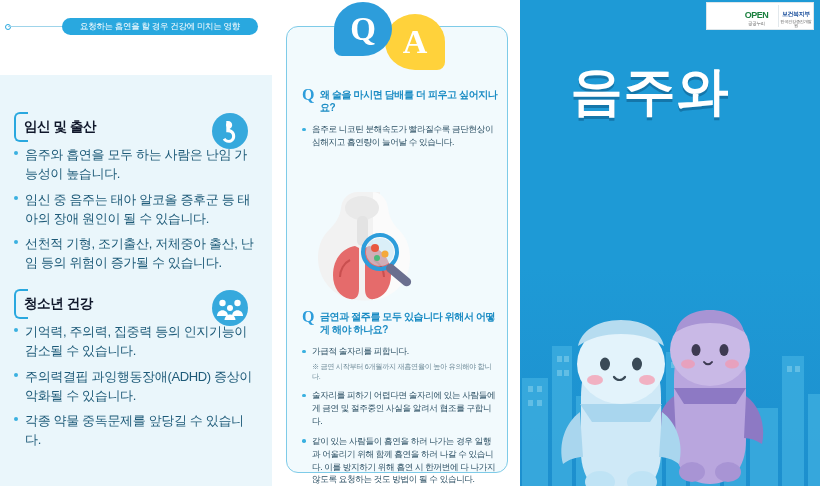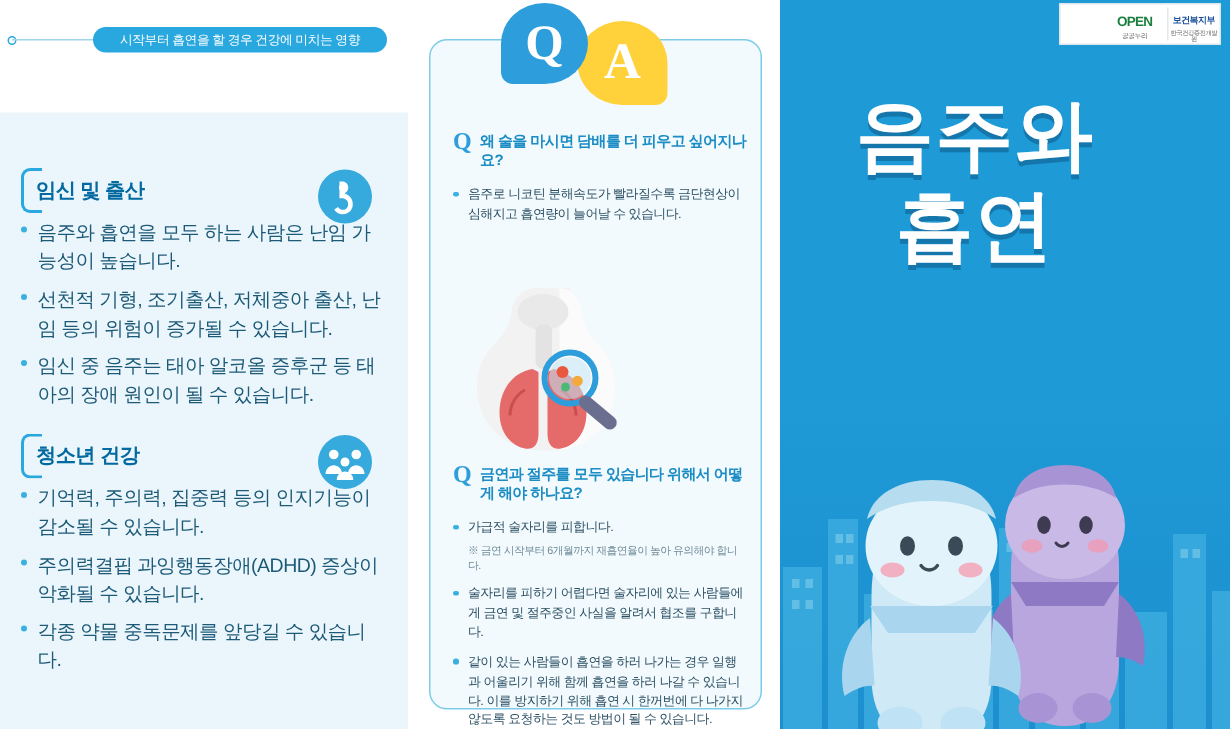--- a/index.html
+++ b/index.html
@@ -68,21 +68,21 @@
   }
   .section-title-wrap {
     position: relative;
     height: 34px;
   }
   .section-title {
     position: absolute;
     left: 10px; top: 6px;
     font-size: 13.5px;
     font-weight: bold;
-    color: #0369a1;
+    color: #0f172a;
     letter-spacing: -0.4px;
   }
   .section-bracket {
     position: absolute;
     left: 0; top: 0;
     width: 14px; height: 30px;
     border-left: 2px solid #29a8df;
     border-top: 2px solid #29a8df;
     border-bottom: 2px solid #29a8df;
     border-radius: 6px 0 0 6px;
@@ -277,37 +277,37 @@
 <body>
 
 <div id="page">
 
   <div class="left-panel">
     <div class="left-white-top"></div>
 
     <div class="left-header-dot"></div>
     <div class="left-header-line"></div>
     <div class="left-header-bar">
-      <span>시작부터 흡연을 할 경우 건강에 미치는 영향</span>
+      <span>요청하는 흡연을 할 경우 건강에 미치는 영향</span>
     </div>
 
     <div class="section" style="top:112px;">
       <div class="section-title-wrap">
         <div class="section-bracket"></div>
         <div class="section-title">임신 및 출산</div>
         <svg class="sec-icon" viewBox="0 0 44 38">
           <circle cx="22" cy="19" r="18" fill="#36a9dd"></circle>
           <path d="M20 9c2.6 0 4.2 1.8 4.2 4 0 2-1.3 3.3-2.6 4 3.2.8 5.6 3.4 5.6 7.2 0 4-3 6.6-6.6 6.6-2.6 0-4.8-1.2-5.8-3.2l2.6-1.6c.7 1.2 1.8 1.9 3.2 1.9 2 0 3.5-1.4 3.5-3.7 0-2.4-1.7-4-4.3-4h-1.5V9z" fill="#ffffff"></path>
           <circle cx="20.2" cy="13" r="2.2" fill="#ffffff"></circle>
         </svg>
       </div>
       <ul class="bullet-list">
         <li>음주와 흡연을 모두 하는 사람은 난임 가능성이 높습니다.</li>
+        <li>임신 중 음주는 태아 알코올 증후군 등 태아의 장애 원인이 될 수 있습니다.</li>
         <li>선천적 기형, 조기출산, 저체중아 출산, 난임 등의 위험이 증가될 수 있습니다.</li>
-        <li>임신 중 음주는 태아 알코올 증후군 등 태아의 장애 원인이 될 수 있습니다.</li>
       </ul>
     </div>
 
     <div class="section" style="top:289px;">
       <div class="section-title-wrap">
         <div class="section-bracket"></div>
         <div class="section-title">청소년 건강</div>
         <svg class="sec-icon" viewBox="0 0 44 38">
           <circle cx="22" cy="19" r="18" fill="#36a9dd"></circle>
           <circle cx="14.5" cy="14" r="3.2" fill="#ffffff"></circle>
@@ -425,21 +425,20 @@
         <span class="lg2">공공누리</span>
       </div>
       <div class="logo-right">
         <span class="lg3">보건복지부</span>
         <span class="lg4">한국건강증진개발원</span>
       </div>
     </div>
 
     <div class="right-title">
       <span class="line1">음주와</span>
-      <span class="line2">흡연</span>
     </div>
 
     <svg class="mascots" viewBox="0 0 262 210">
 
       <g>
         <path d="M148 60c-10 6-16 20-16 44v60c0 28 14 44 36 44s36-16 36-44V104c0-24-6-38-16-44z" fill="#b9a6de"></path>
         <ellipse cx="168" cy="74" rx="40" ry="36" fill="#c9b9e6"></ellipse>
         <path d="M134 56c2-12 14-22 34-22s32 10 34 22c-10-6-20-9-34-9s-24 3-34 9z" fill="#a894d4"></path>
         <ellipse cx="154" cy="74" rx="4.5" ry="6" fill="#3d3a52"></ellipse>
         <ellipse cx="182" cy="74" rx="4.5" ry="6" fill="#3d3a52"></ellipse>

